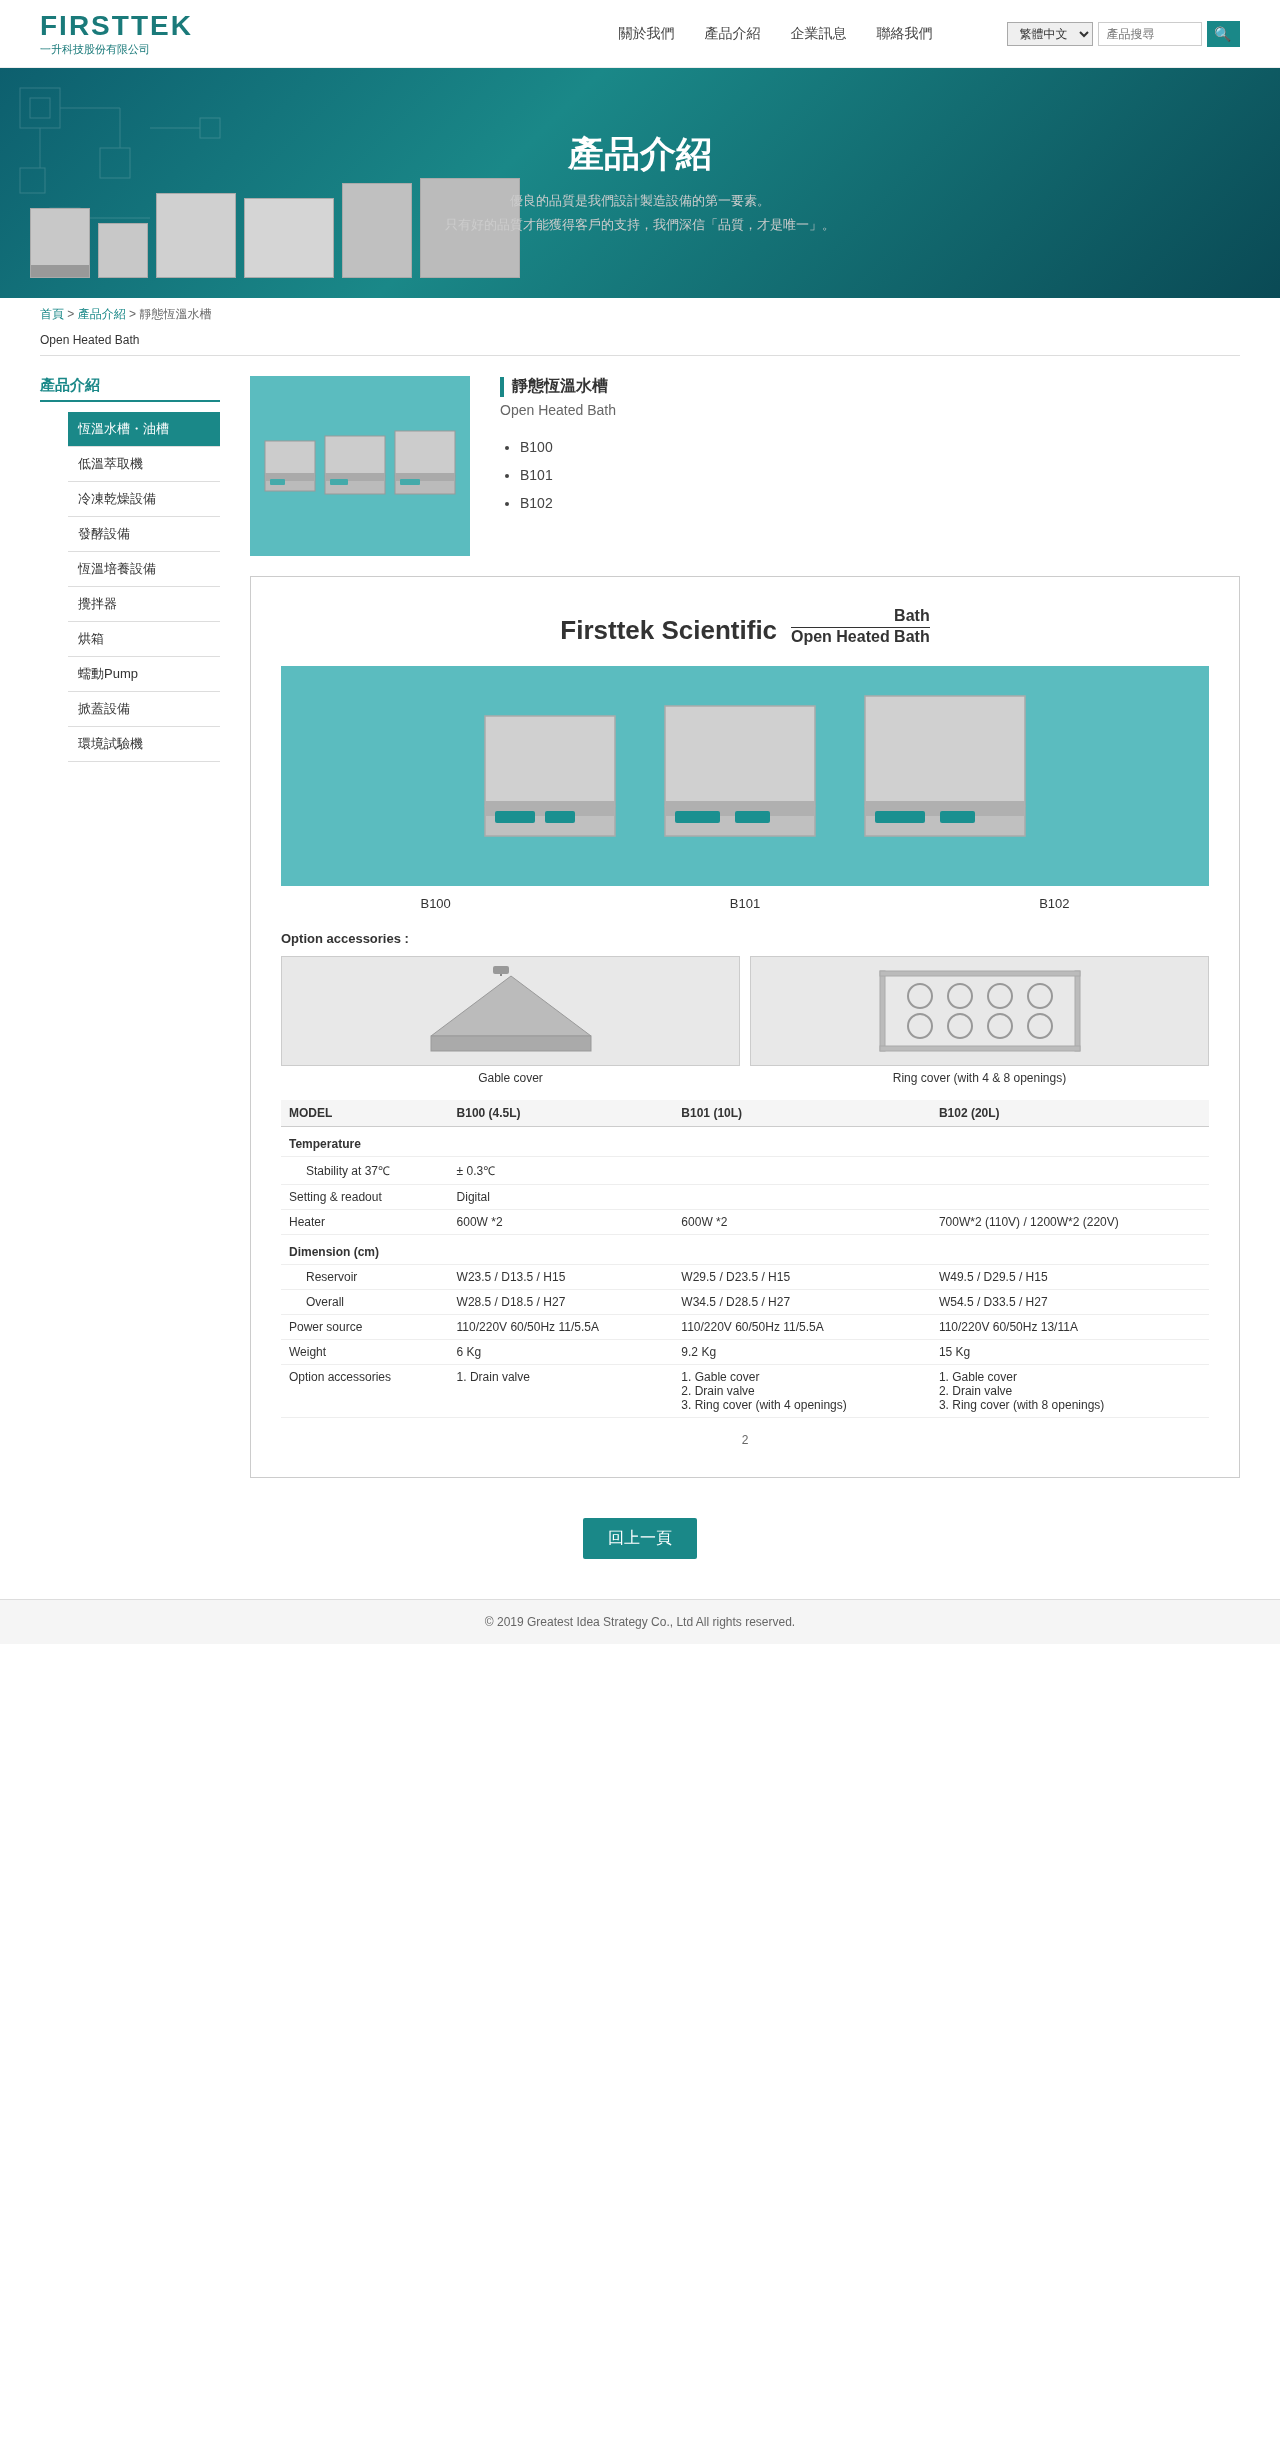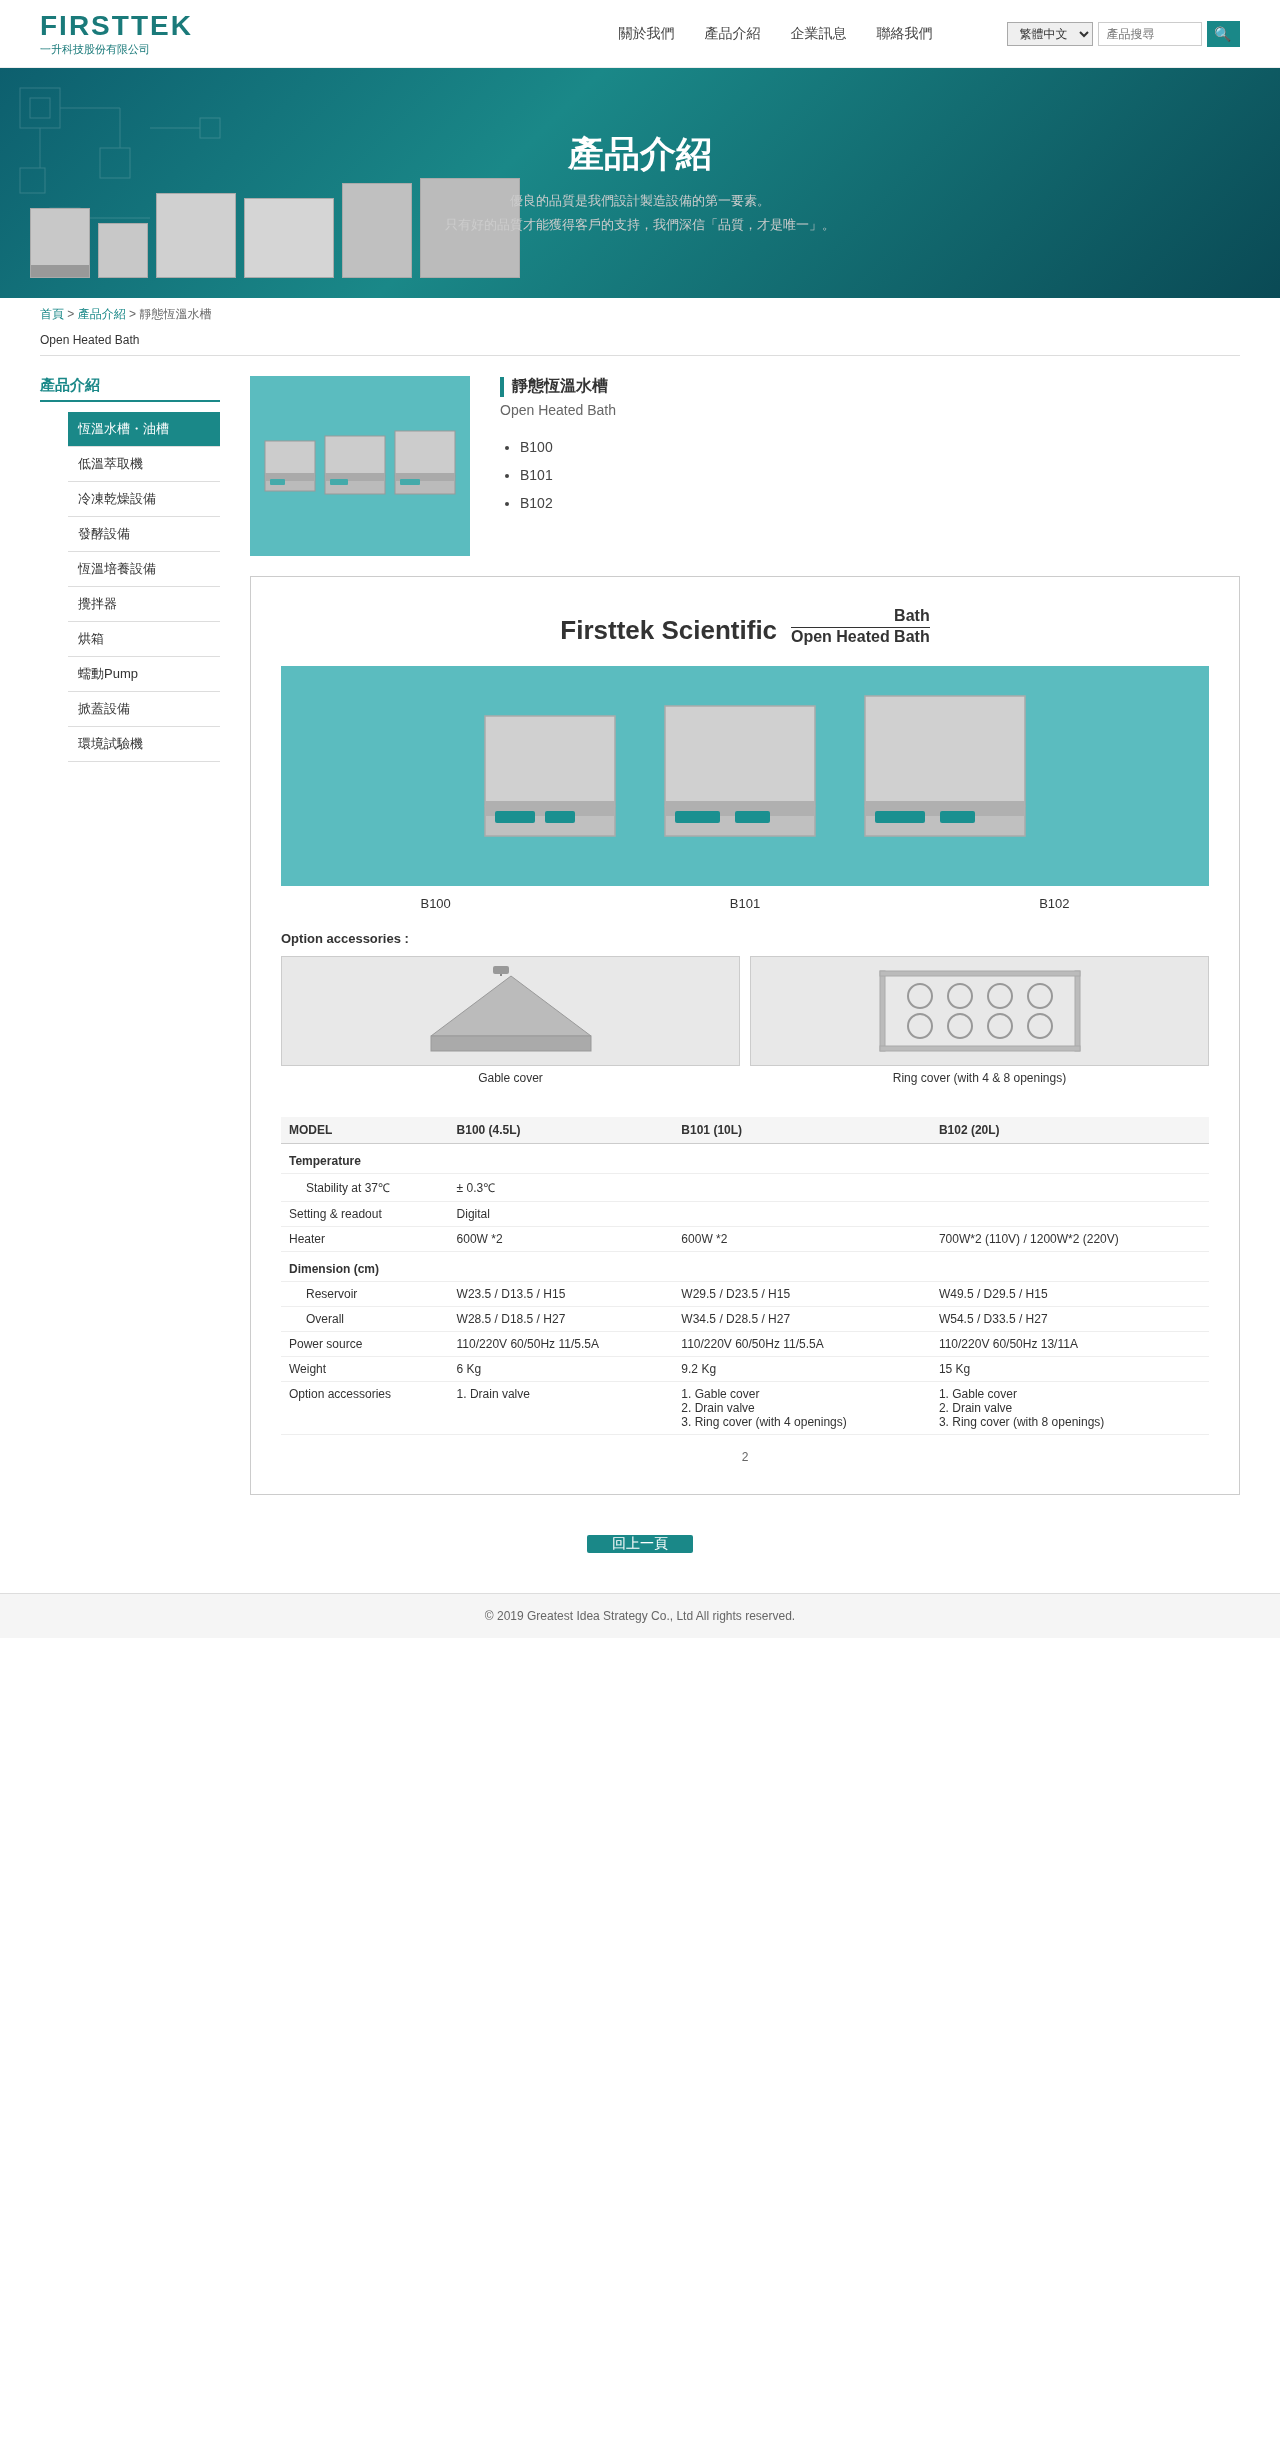--- a/index.html
+++ b/index.html
@@ -57,37 +57,37 @@
     .spec-doc-type { display: inline-block; margin-left: 10px; vertical-align: bottom; }
     .spec-doc-type-top { font-size: 16px; font-weight: bold; color: #333; border-bottom: 1px solid #333; display: block; text-align: right; padding-bottom: 2px; }
     .spec-doc-type-bottom { font-size: 16px; font-weight: bold; color: #333; display: block; }
 
     
     .doc-product-image { width: 100%; height: 220px; background: #5bbcbf; display: flex; align-items: center; justify-content: center; margin-bottom: 10px; }
     .doc-product-labels { display: flex; justify-content: space-around; font-size: 13px; color: #333; margin-bottom: 20px; }
 
     
     .accessories-title { font-size: 13px; color: #333; font-weight: bold; margin-bottom: 10px; }
-    .accessories-images { display: flex; gap: 10px; margin-bottom: 32px; }
+    .accessories-images { display: flex; gap: 10px; margin-bottom: 15px; }
     .accessory-item { flex: 1; }
     .accessory-img { height: 110px; background: #e8e8e8; display: flex; align-items: center; justify-content: center; margin-bottom: 5px; border: 1px solid #ccc; }
     .accessory-label { font-size: 12px; text-align: center; color: #333; }
 
     
     .specs-title { font-size: 13px; font-weight: bold; color: #333; margin-bottom: 8px; }
     .specs-table { width: 100%; border-collapse: collapse; font-size: 12px; }
     .specs-table th { background: #f5f5f5; padding: 6px 8px; text-align: left; border-bottom: 1px solid #ccc; font-weight: bold; }
     .specs-table td { padding: 5px 8px; border-bottom: 1px solid #eee; vertical-align: top; }
     .specs-table tr.section-header td { font-weight: bold; padding-top: 10px; }
     .specs-table tr.indent td:first-child { padding-left: 25px; }
     .page-num { text-align: center; font-size: 12px; color: #666; margin-top: 15px; }
 
     
     .back-btn-area { text-align: center; padding: 20px; }
-    .back-btn { background: #1a8888; color: #fff; border: none; padding: 0 25px; font-size: 14px; cursor: pointer; border-radius: 2px; }
+    .back-btn { background: #1a8888; color: #fff; border: none; padding: 10px 25px; font-size: 16px; cursor: pointer; border-radius: 2px; }
 
     
     .footer { background: #f5f5f5; text-align: center; padding: 15px; font-size: 12px; color: #666; border-top: 1px solid #ddd; margin-top: 20px; }
 
     
     .circuit-deco { position: absolute; opacity: 0.15; }
   </style>
 </head>
 <body>
 

